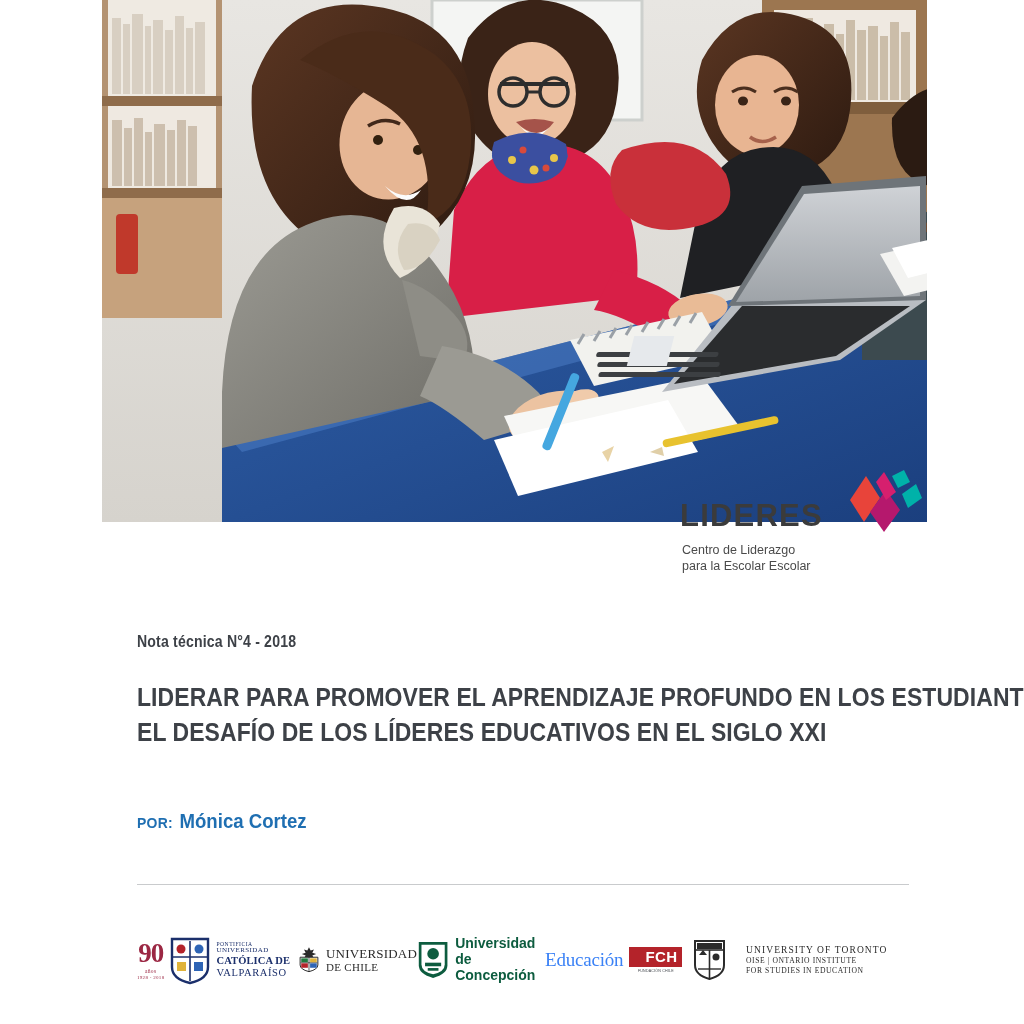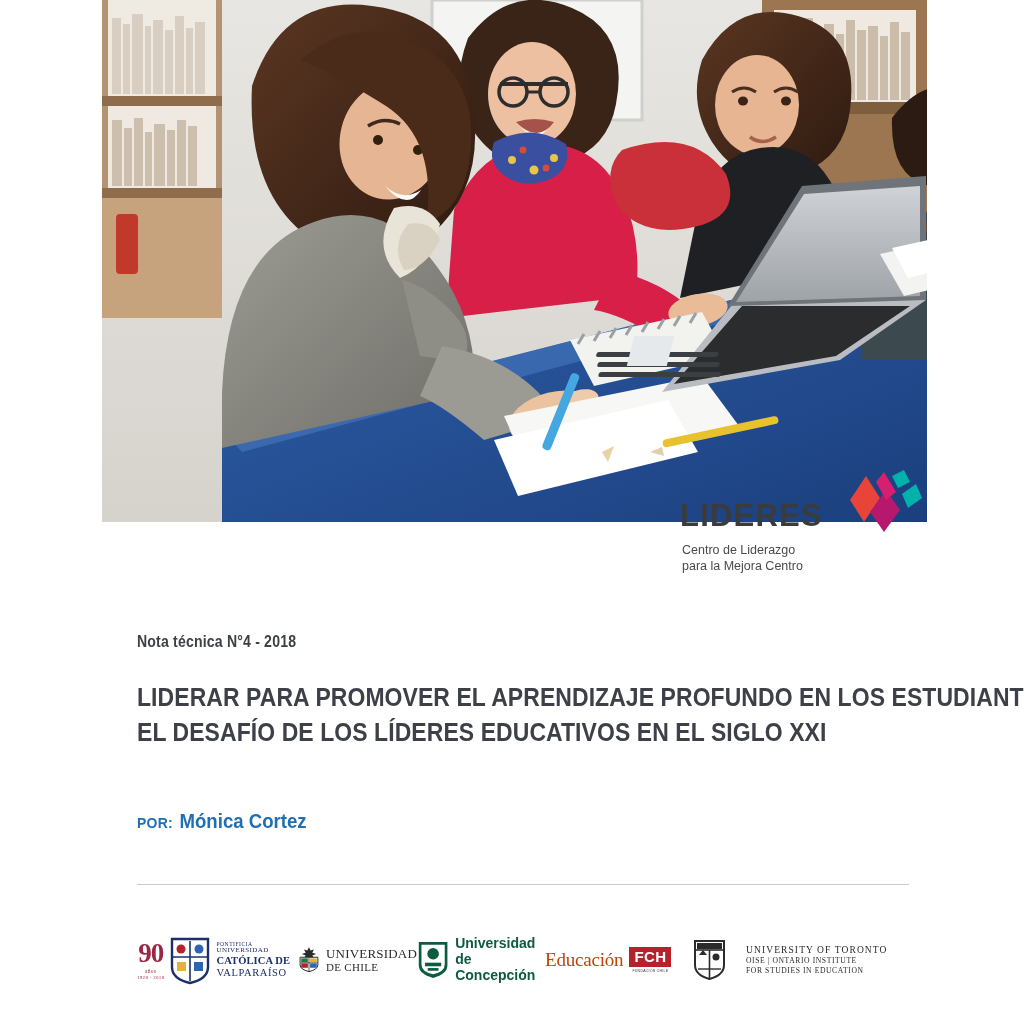--- a/index.html
+++ b/index.html
@@ -189,30 +189,30 @@
   .udec .crest { width: 36px; height: 44px; }
   .udec .words { font-family: "Liberation Sans", sans-serif; color: #0d5c3f; line-height: 1.12; }
   .udec .w1 { font-size: 14px; font-weight: bold; }
   .udec .w2 { font-size: 14px; font-weight: bold; }
 
   
   .fch { width: 148px; gap: 6px; display:flex; align-items:center; }
   .fch .edu {
     font-family: "Liberation Serif", serif;
     font-size: 19px;
-    color: #c2410c;
+    color: #3b82f6;
     letter-spacing: -0.2px;
   }
   .fch .badge {
     background: #b4232a;
     color: #ffffff;
     font-family: "Liberation Sans", sans-serif;
     font-weight: bold;
     font-size: 15px;
-    padding: 2px 5px 3px 5px;
+    padding: 2px 5px 3px 16px;
     letter-spacing: 0.4px;
     line-height: 1;
   }
   .fch .badge-sub {
     font-size: 3.6px;
     color: #3d4147;
     text-align: center;
     letter-spacing: 0.2px;
     margin-top: 2px;
   }
@@ -417,21 +417,21 @@
       <polygon points="10,30 26,6 40,28 24,52" fill="#e8443a"></polygon>
       <polygon points="30,42 46,20 60,40 44,62" fill="#b5186d"></polygon>
       <polygon points="52,6 64,0 70,12 58,18" fill="#00b2a9"></polygon>
       <polygon points="62,24 76,14 82,28 68,38" fill="#00b2a9"></polygon>
       <polygon points="44,2 56,22 46,30 36,12" fill="#d61f6e"></polygon>
     </svg>
     <div class="logo-text">
       <div class="logo-line1">LIDERES</div>
       <div class="logo-sub">
         <div>Centro de Liderazgo</div>
-        <div>para la Mejora Centro</div>
+        <div>para la Escolar Escolar</div>
       </div>
     </div>
   </div>
 
   <div class="note-label">Nota técnica N°4 - 2018</div>
 
   <div class="title">
     <span class="line">LIDERAR PARA PROMOVER EL APRENDIZAJE PROFUNDO EN LOS ESTUDIANTES:</span>
     <span class="line">EL DESAFÍO DE LOS LÍDERES EDUCATIVOS EN EL SIGLO XXI</span>
   </div>

